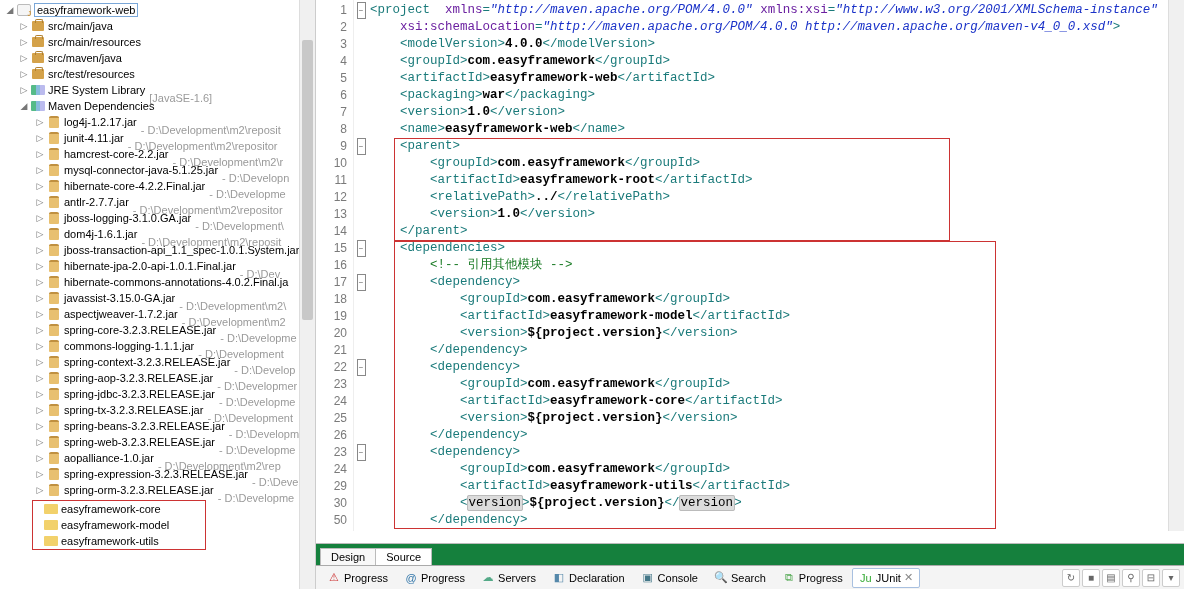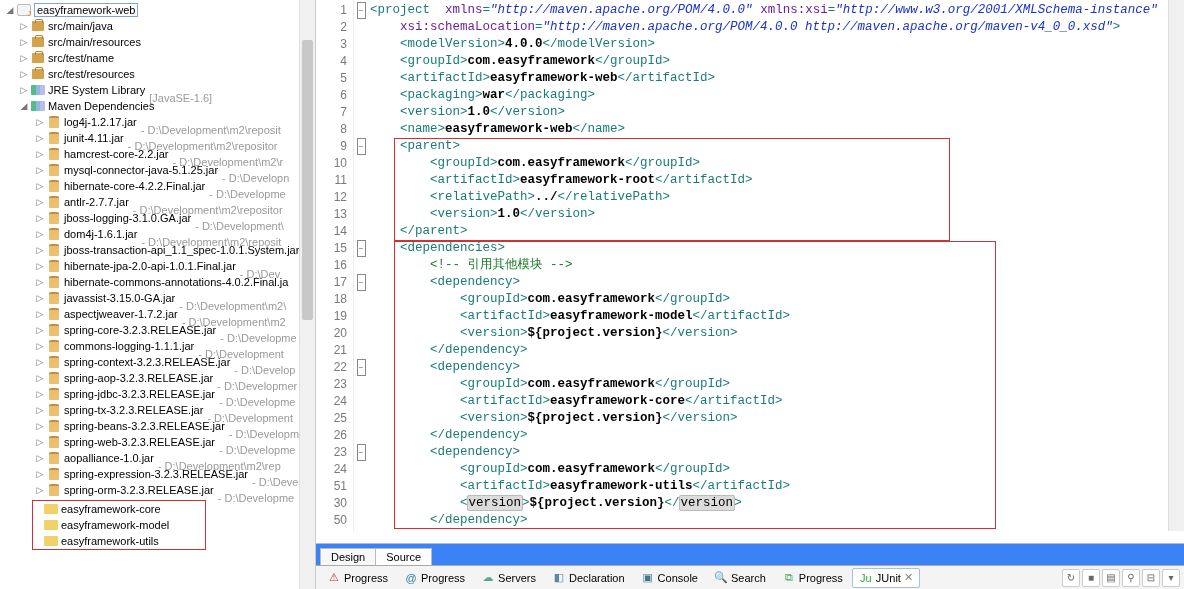--- a/index.html
+++ b/index.html
@@ -34,21 +34,21 @@
   .code pre { font-family: Liberation Mono, monospace; white-space: pre; }
   .tag { color: #1a7a7a; }
   .attr { color: #6a1fa0; }
   .str { color: #1a32c8; font-style: italic; }
   .txtb { color: #000; font-weight: bold; }
   .comm { color: #187a23; }
   .hl-box { position: absolute; border: 1px solid #cc3333; pointer-events: none; }
   .word-hl { background: #dcdcdc; border: 1px solid #bbb; border-radius: 2px; padding: 0 1px; margin: -1px; }
   .line-hl { position: absolute; left: 0; right: 0; height: 17px; background: #e8f2fe; z-index: -1; }
 
-  .tabs-lower { display: flex; border-top: 1px solid #bbb; background: #3b82f6; height: 22px; align-items: flex-end; padding-left: 4px; margin-top: 12px; }
+  .tabs-lower { display: flex; border-top: 1px solid #bbb; background: #15803d; height: 22px; align-items: flex-end; padding-left: 4px; margin-top: 12px; }
   .tabs-lower .tab { padding: 2px 10px; border: 1px solid #bbb; border-bottom: none; background: #f8f8f8; margin-right: -1px; font-size: 11px; cursor: pointer; }
   .tabs-lower .tab.active { background: #fff; }
 
   .bottom-views { border-top: 1px solid #aaa; background: #f4f4f4; height: 24px; display: flex; align-items: center; padding: 0 4px; gap: 2px; }
   .view-tab { display: inline-flex; align-items: center; gap: 3px; padding: 2px 6px; font-size: 11px; cursor: pointer; border: 1px solid transparent; }
   .view-tab.active { background: #fff; border: 1px solid #a8c0e0; border-radius: 2px; }
   .vicon { width: 14px; height: 14px; display: inline-flex; align-items: center; justify-content: center; }
   .bottom-right { margin-left: auto; display: flex; gap: 2px; }
   .bottom-right .btn { width: 18px; height: 18px; border: 1px solid #ccc; background: #fff; border-radius: 2px; cursor: pointer; display: flex; align-items: center; justify-content: center; font-size: 10px; color: #666; }
   .edit-vscroll { width: 16px; background: #f0f0f0; border-left: 1px solid #ddd; }
@@ -78,21 +78,21 @@
    <span class="icon">
             <span class="ico-pkg"></span>
           </span>
    <span>src/main/resources</span>
         </div>
         <div class="tree-row" style="padding-left:18px">
    <span class="tw">▷</span>
    <span class="icon">
             <span class="ico-pkg"></span>
           </span>
-   <span>src/test/name</span>
+   <span>src/maven/java</span>
         </div>
         <div class="tree-row" style="padding-left:18px">
    <span class="tw">▷</span>
    <span class="icon">
             <span class="ico-pkg"></span>
           </span>
    <span>src/test/resources</span>
         </div>
       </div>
 
@@ -360,21 +360,21 @@
         <div class="line-no">19</div>
         <div class="line-no">20</div>
         <div class="line-no">21</div>
         <div class="line-no">22</div>
         <div class="line-no">23</div>
         <div class="line-no">24</div>
         <div class="line-no">25</div>
         <div class="line-no">26</div>
         <div class="line-no">23</div>
         <div class="line-no">24</div>
-        <div class="line-no">51</div>
+        <div class="line-no">29</div>
         <div class="line-no">30</div>
         <div class="line-no">50</div>
         <div class="line-no">32</div>
       </div>
     <div class="fold-gutter" id="foldg">
         <div>
           <div class="fold-box">−</div>
         </div>
         <div></div>
         <div></div>

